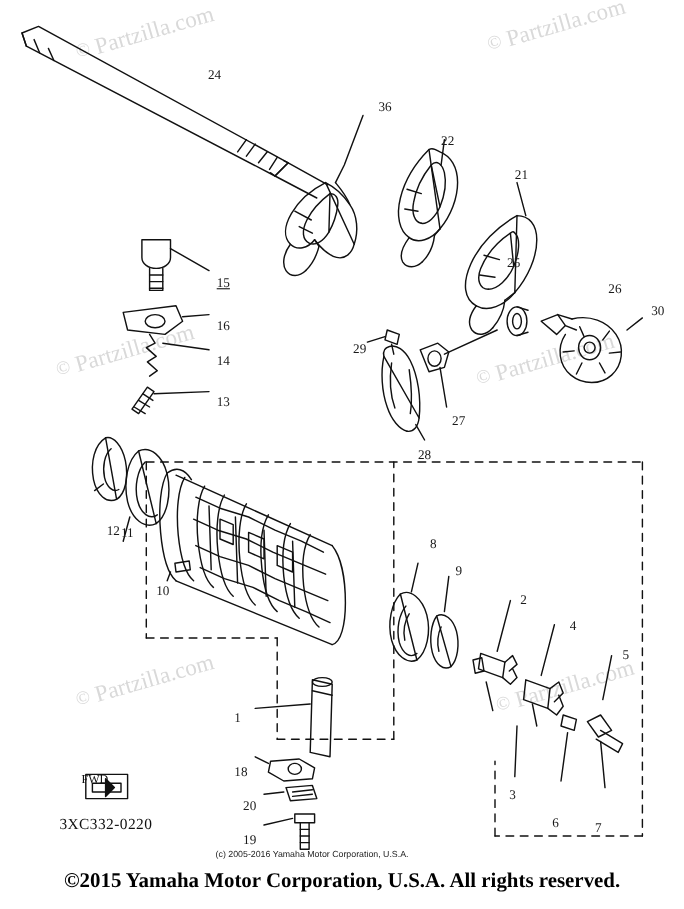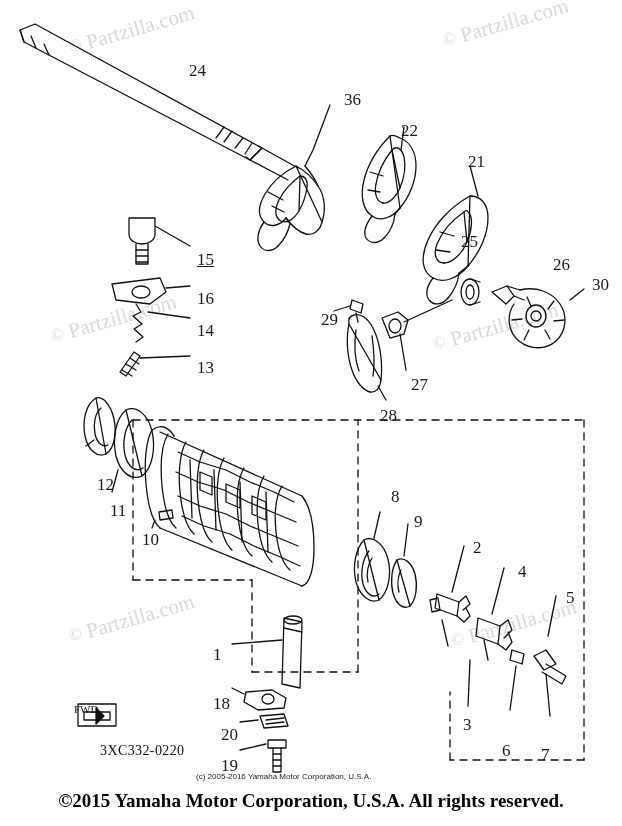--- a/index.html
+++ b/index.html
@@ -22,21 +22,21 @@
   svg.layer {
     position: absolute;
     top: 0;
     left: 0;
     width: 622px;
     height: 826px;
   }
   .callout {
     position: absolute;
     font-family: "Liberation Serif", serif;
-    font-size: 17px;
+    font-size: 12px;
     font-weight: 400;
     color: #1a1a1a;
     white-space: nowrap;
     line-height: 1;
   }
   .watermark {
     position: absolute;
     font-family: "Liberation Serif", serif;
     font-size: 21px;
     color: #d9d9d9;
@@ -50,21 +50,20 @@
     vertical-align: 2px;
   }
   #part-number {
     position: absolute;
     left: 54px;
     top: 743px;
     font-family: "Liberation Serif", serif;
     font-size: 14px;
     letter-spacing: 0.4px;
     color: #111111;
-    margin-left: 46px;
   }
   #fig-tag {
     position: absolute;
     left: 74px;
     top: 703px;
     font-family: "Liberation Serif", serif;
     font-size: 11px;
     color: #111111;
   }
   #micro-copyright {
@@ -318,21 +317,21 @@
       <div class="callout" style="left: 553px; top: 256px;">26</div>
       <div class="callout" style="left: 592px; top: 276px;">30</div>
       <div class="callout" style="left: 197px; top: 251px; text-decoration: underline;">15</div>
       <div class="callout" style="left: 197px; top: 290px;">16</div>
       <div class="callout" style="left: 197px; top: 322px;">14</div>
       <div class="callout" style="left: 197px; top: 359px;">13</div>
       <div class="callout" style="left: 321px; top: 311px;">29</div>
       <div class="callout" style="left: 411px; top: 376px;">27</div>
       <div class="callout" style="left: 380px; top: 407px;">28</div>
       <div class="callout" style="left: 69px; top: 476px; margin-left: 28px;">12</div>
-      <div class="callout" style="left: 110px; top: 502px;">11</div>
+      <div class="callout" style="left: 110px; top: 478px;">11</div>
       <div class="callout" style="left: 142px; top: 531px;">10</div>
       <div class="callout" style="left: 391px; top: 488px;">8</div>
       <div class="callout" style="left: 414px; top: 513px;">9</div>
       <div class="callout" style="left: 473px; top: 539px;">2</div>
       <div class="callout" style="left: 518px; top: 563px;">4</div>
       <div class="callout" style="left: 566px; top: 589px;">5</div>
       <div class="callout" style="left: 463px; top: 716px;">3</div>
       <div class="callout" style="left: 502px; top: 742px;">6</div>
       <div class="callout" style="left: 541px; top: 746px;">7</div>
       <div class="callout" style="left: 213px; top: 646px;">1</div>

